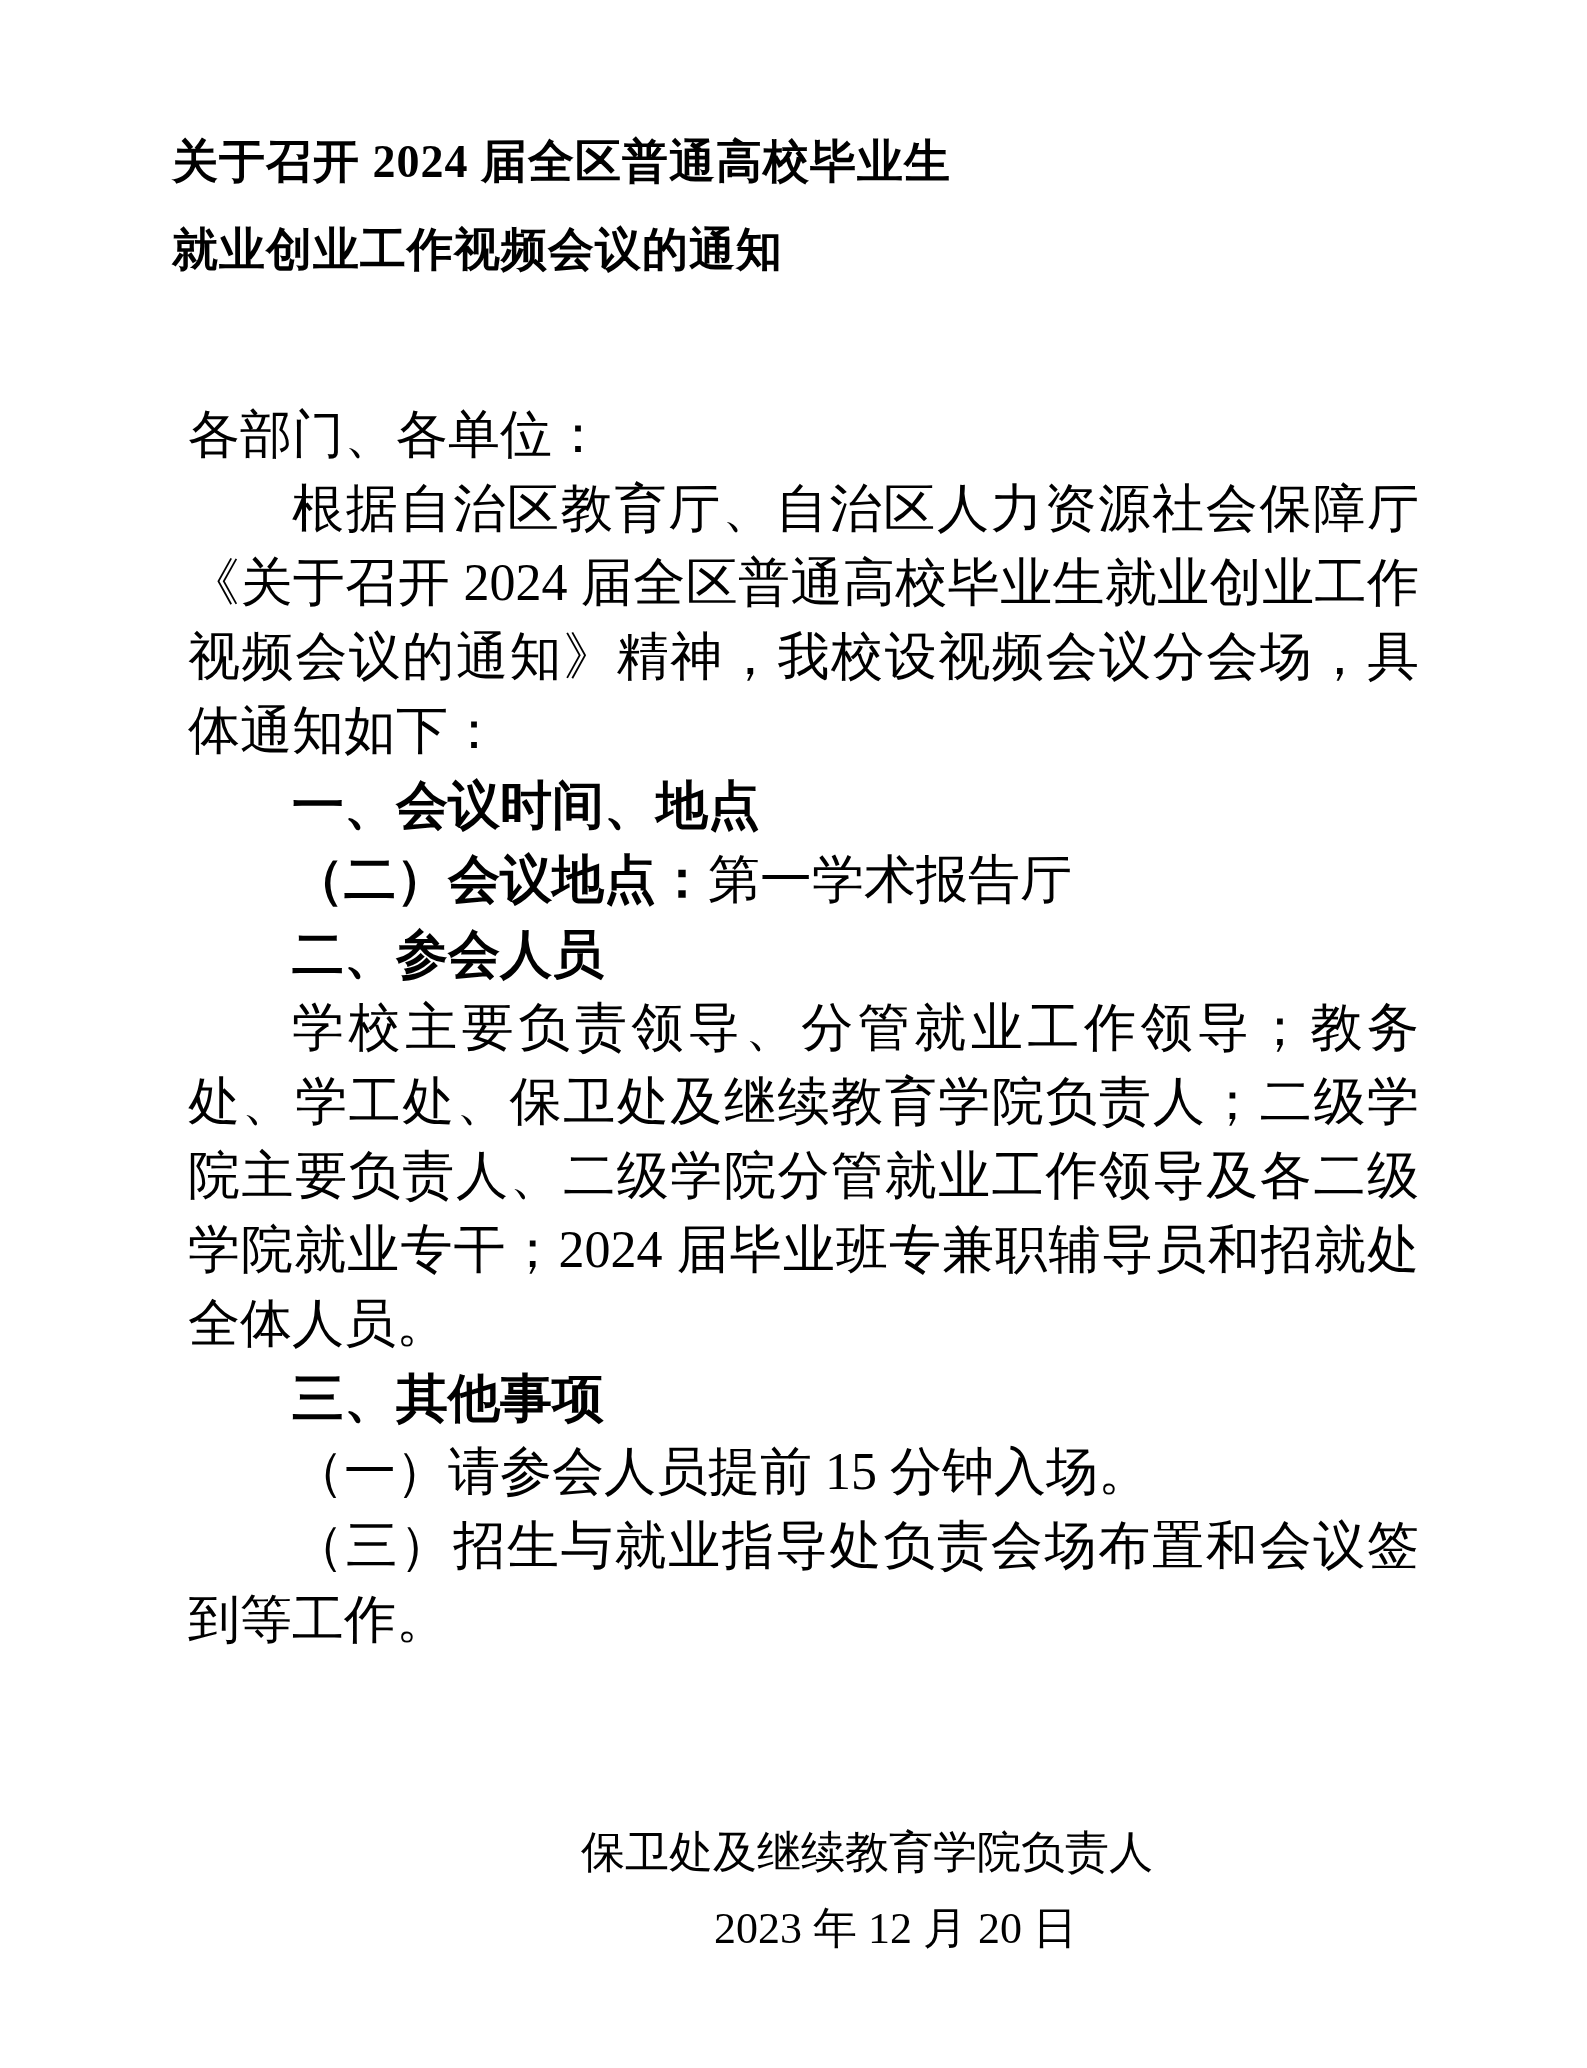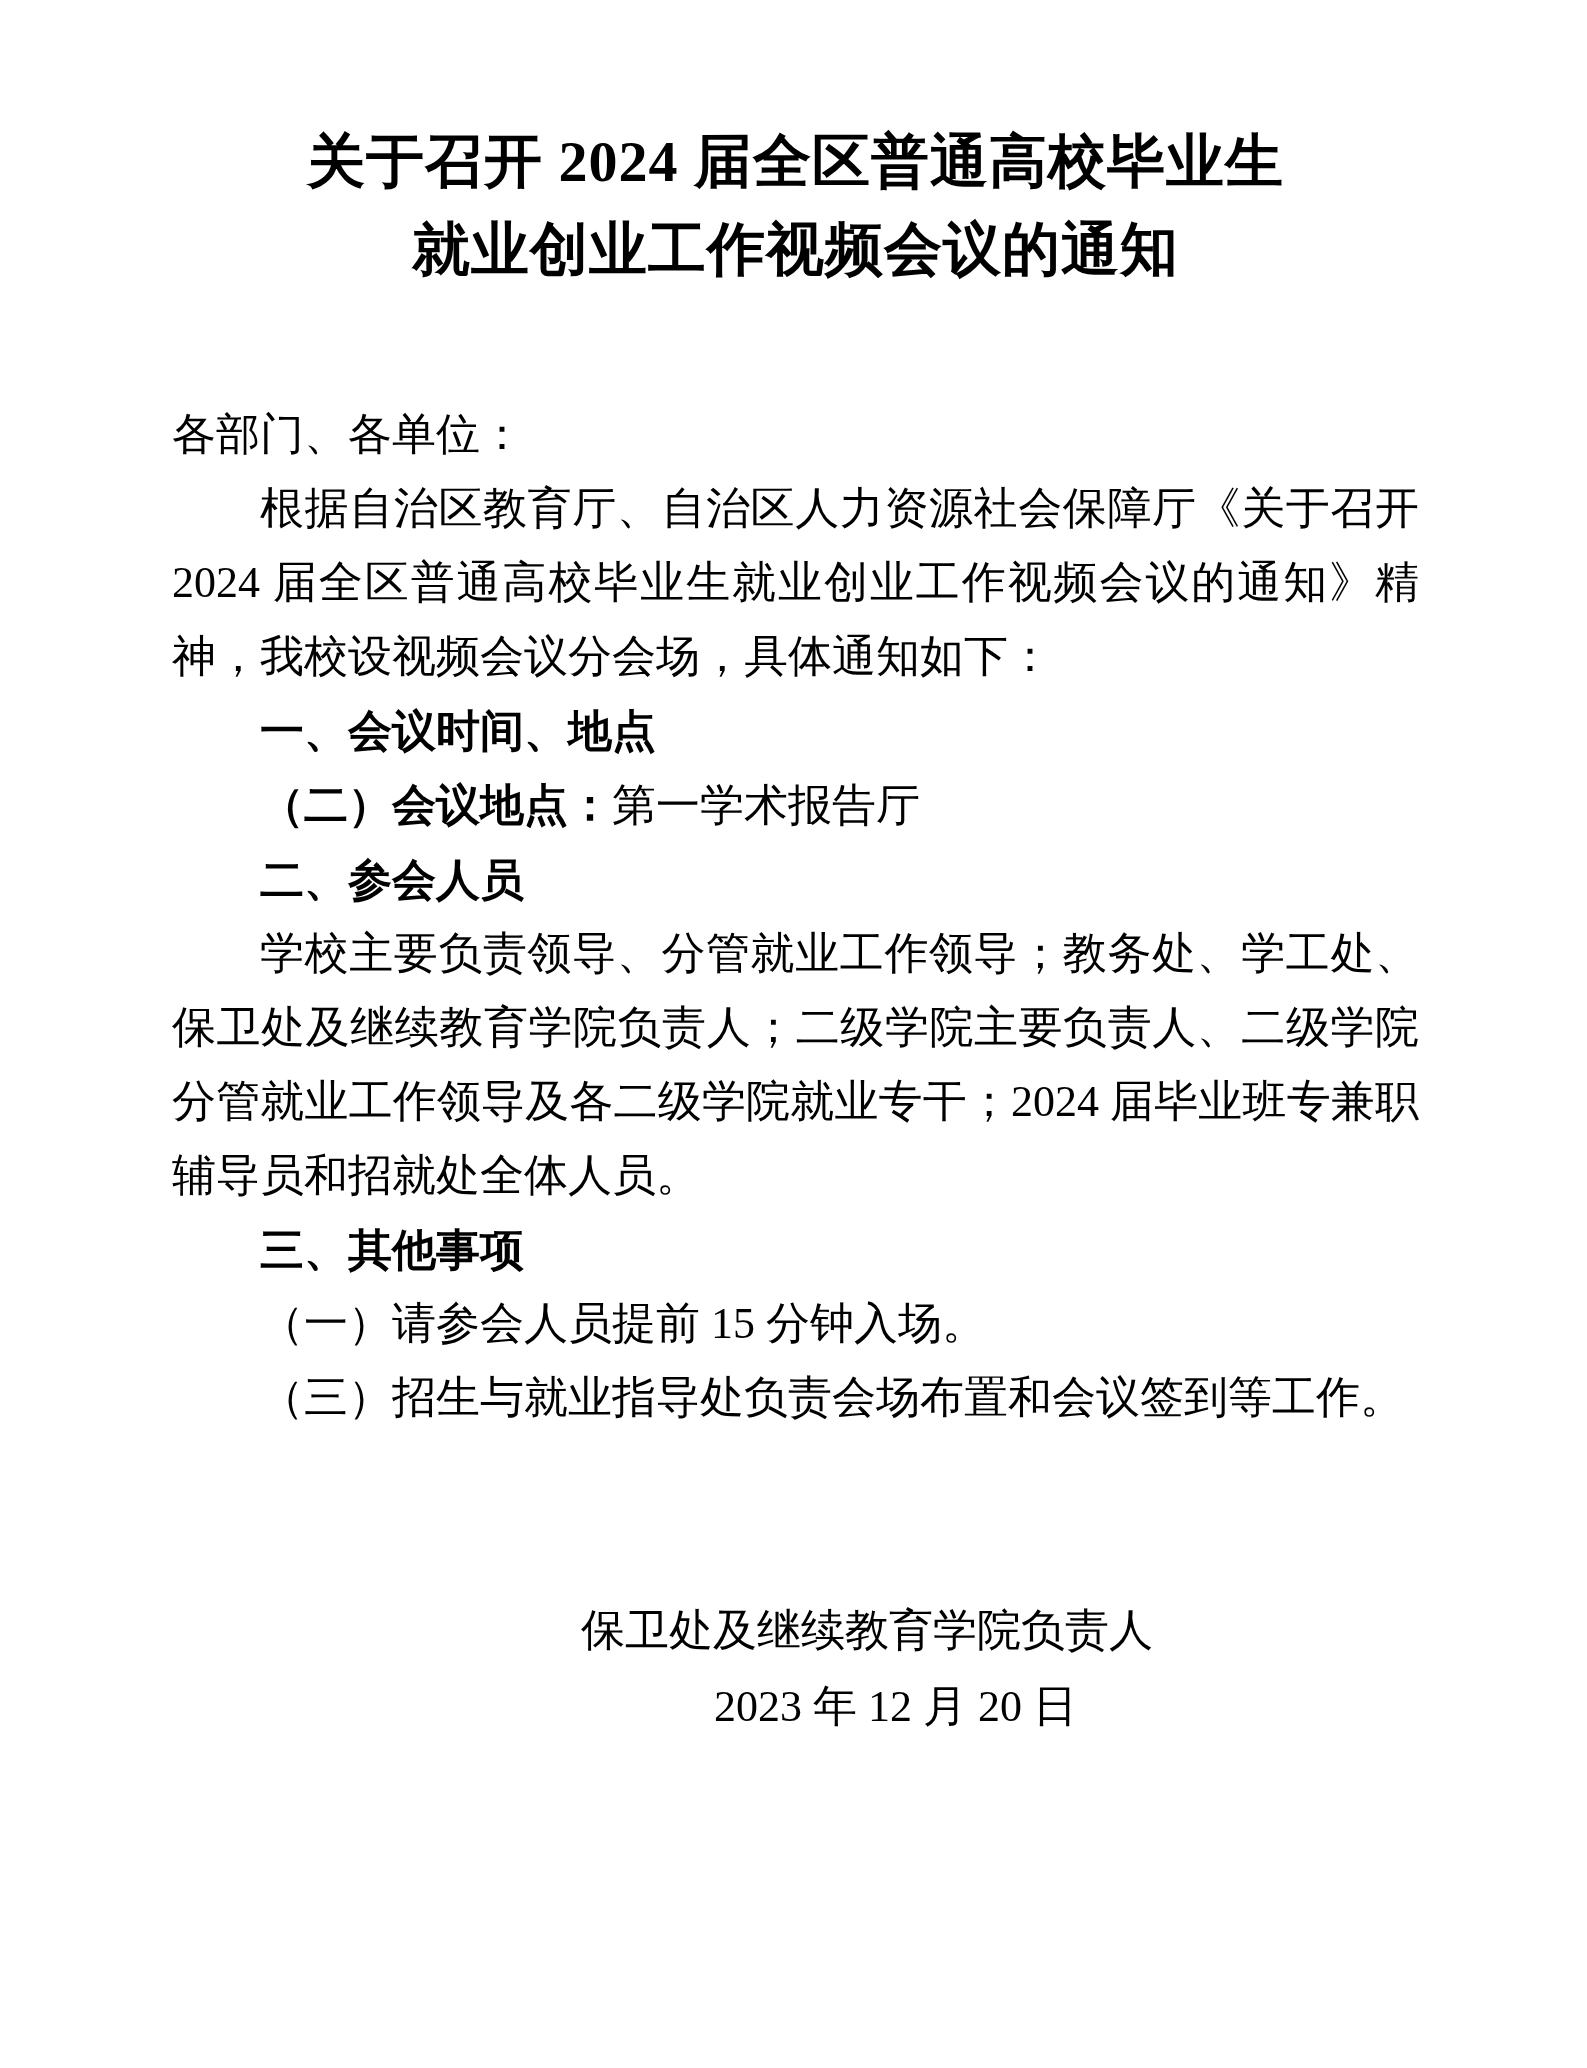--- a/index.html
+++ b/index.html
@@ -13,33 +13,33 @@
     height: 2068px;
     margin: 0 auto;
     background: #ffffff;
     color: #000000;
     box-sizing: border-box;
     padding: 118px 168px 0 172px;
     font-family: "Liberation Serif", "DejaVu Serif", serif;
     overflow: hidden;
   }
   .doc-title {
-    text-align: center;
     font-weight: bold;
-    font-size: 58px;
+    font-size: 46px;
     line-height: 88px;
     letter-spacing: 1px;
     font-family: "Liberation Serif", "DejaVu Serif", serif;
   }
   .doc-body {
     margin-top: 104px;
-    font-size: 44px;
+    font-size: 52px;
     line-height: 74px;
     text-align: justify;
     text-justify: inter-ideograph;
+    margin-left: 16px;
   }
   .doc-body p {
     margin: 0;
     padding: 0;
   }
   .indent {
     text-indent: 2em;
   }
   .heading {
     font-family: "Liberation Sans", "DejaVu Sans", sans-serif;

